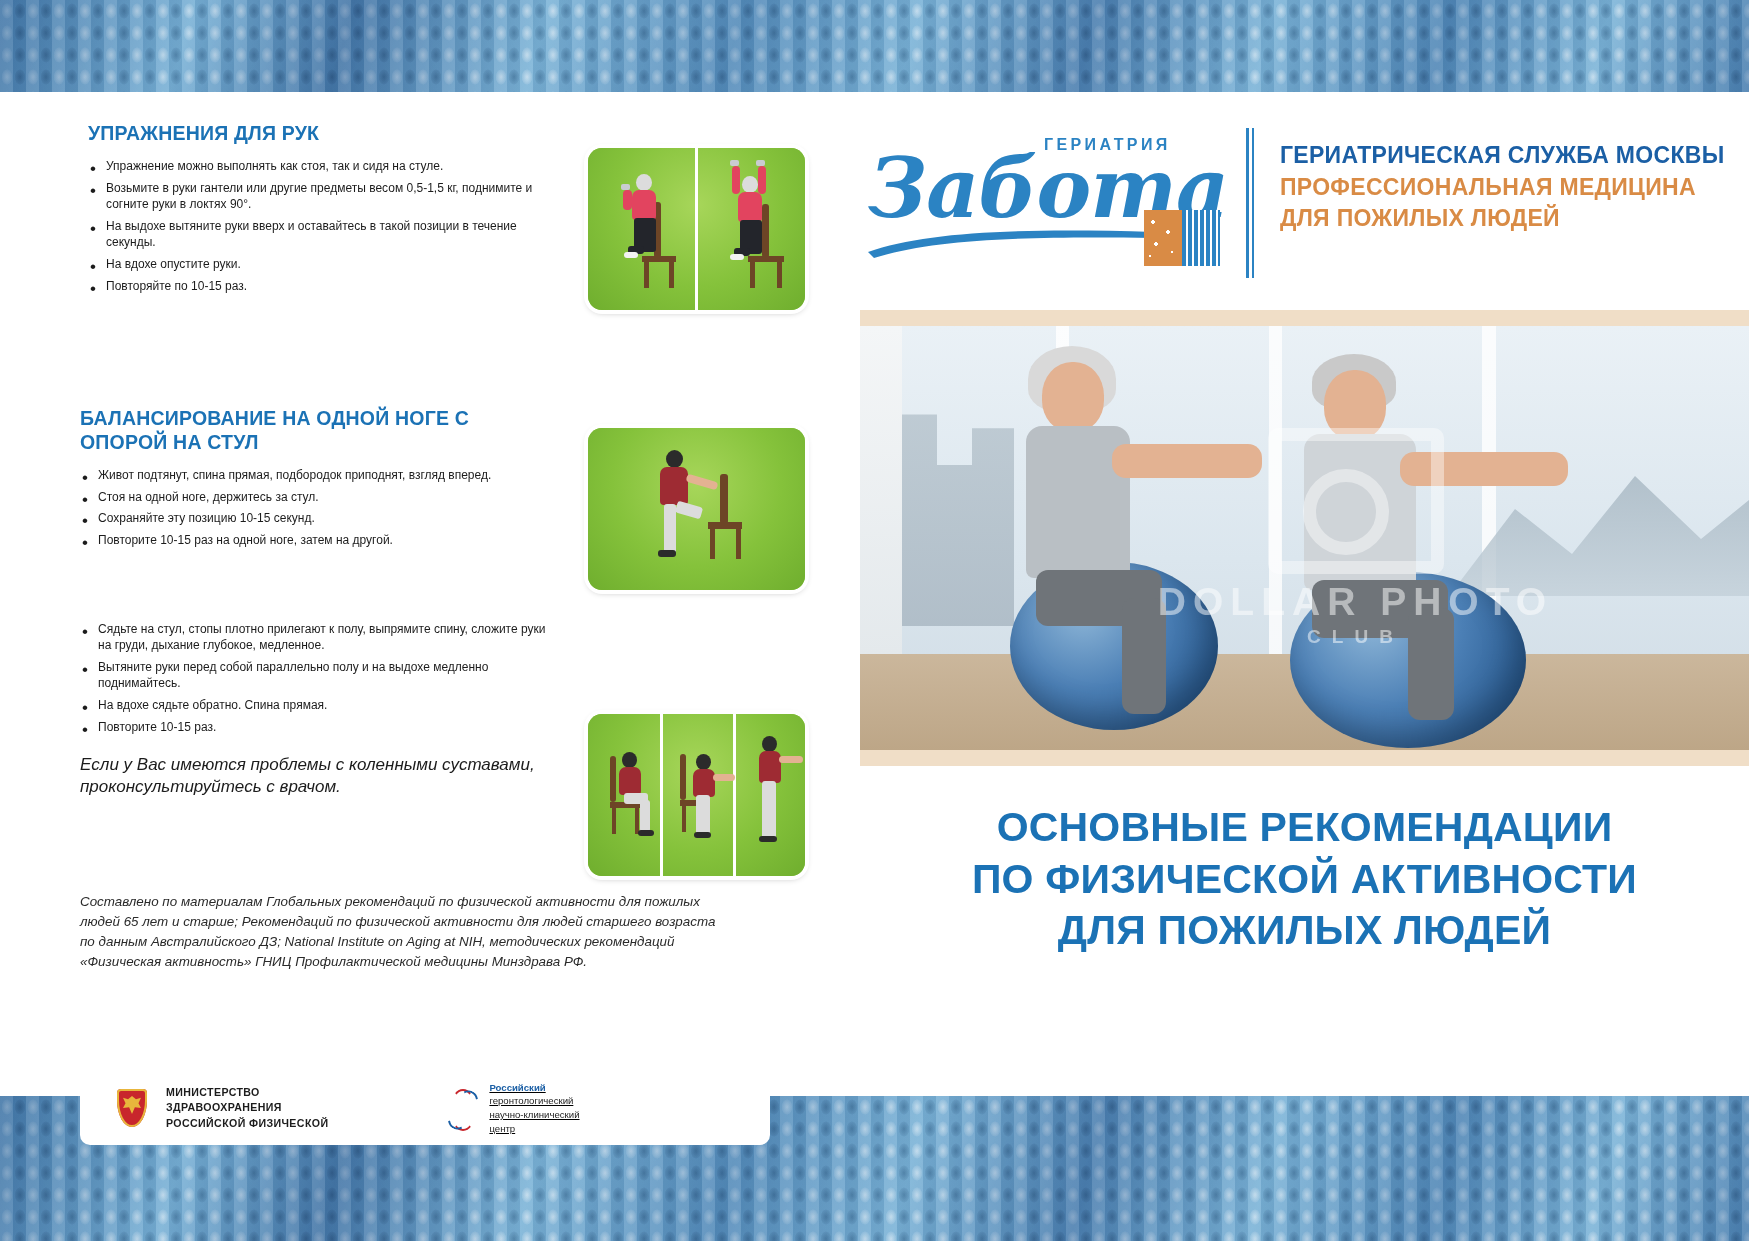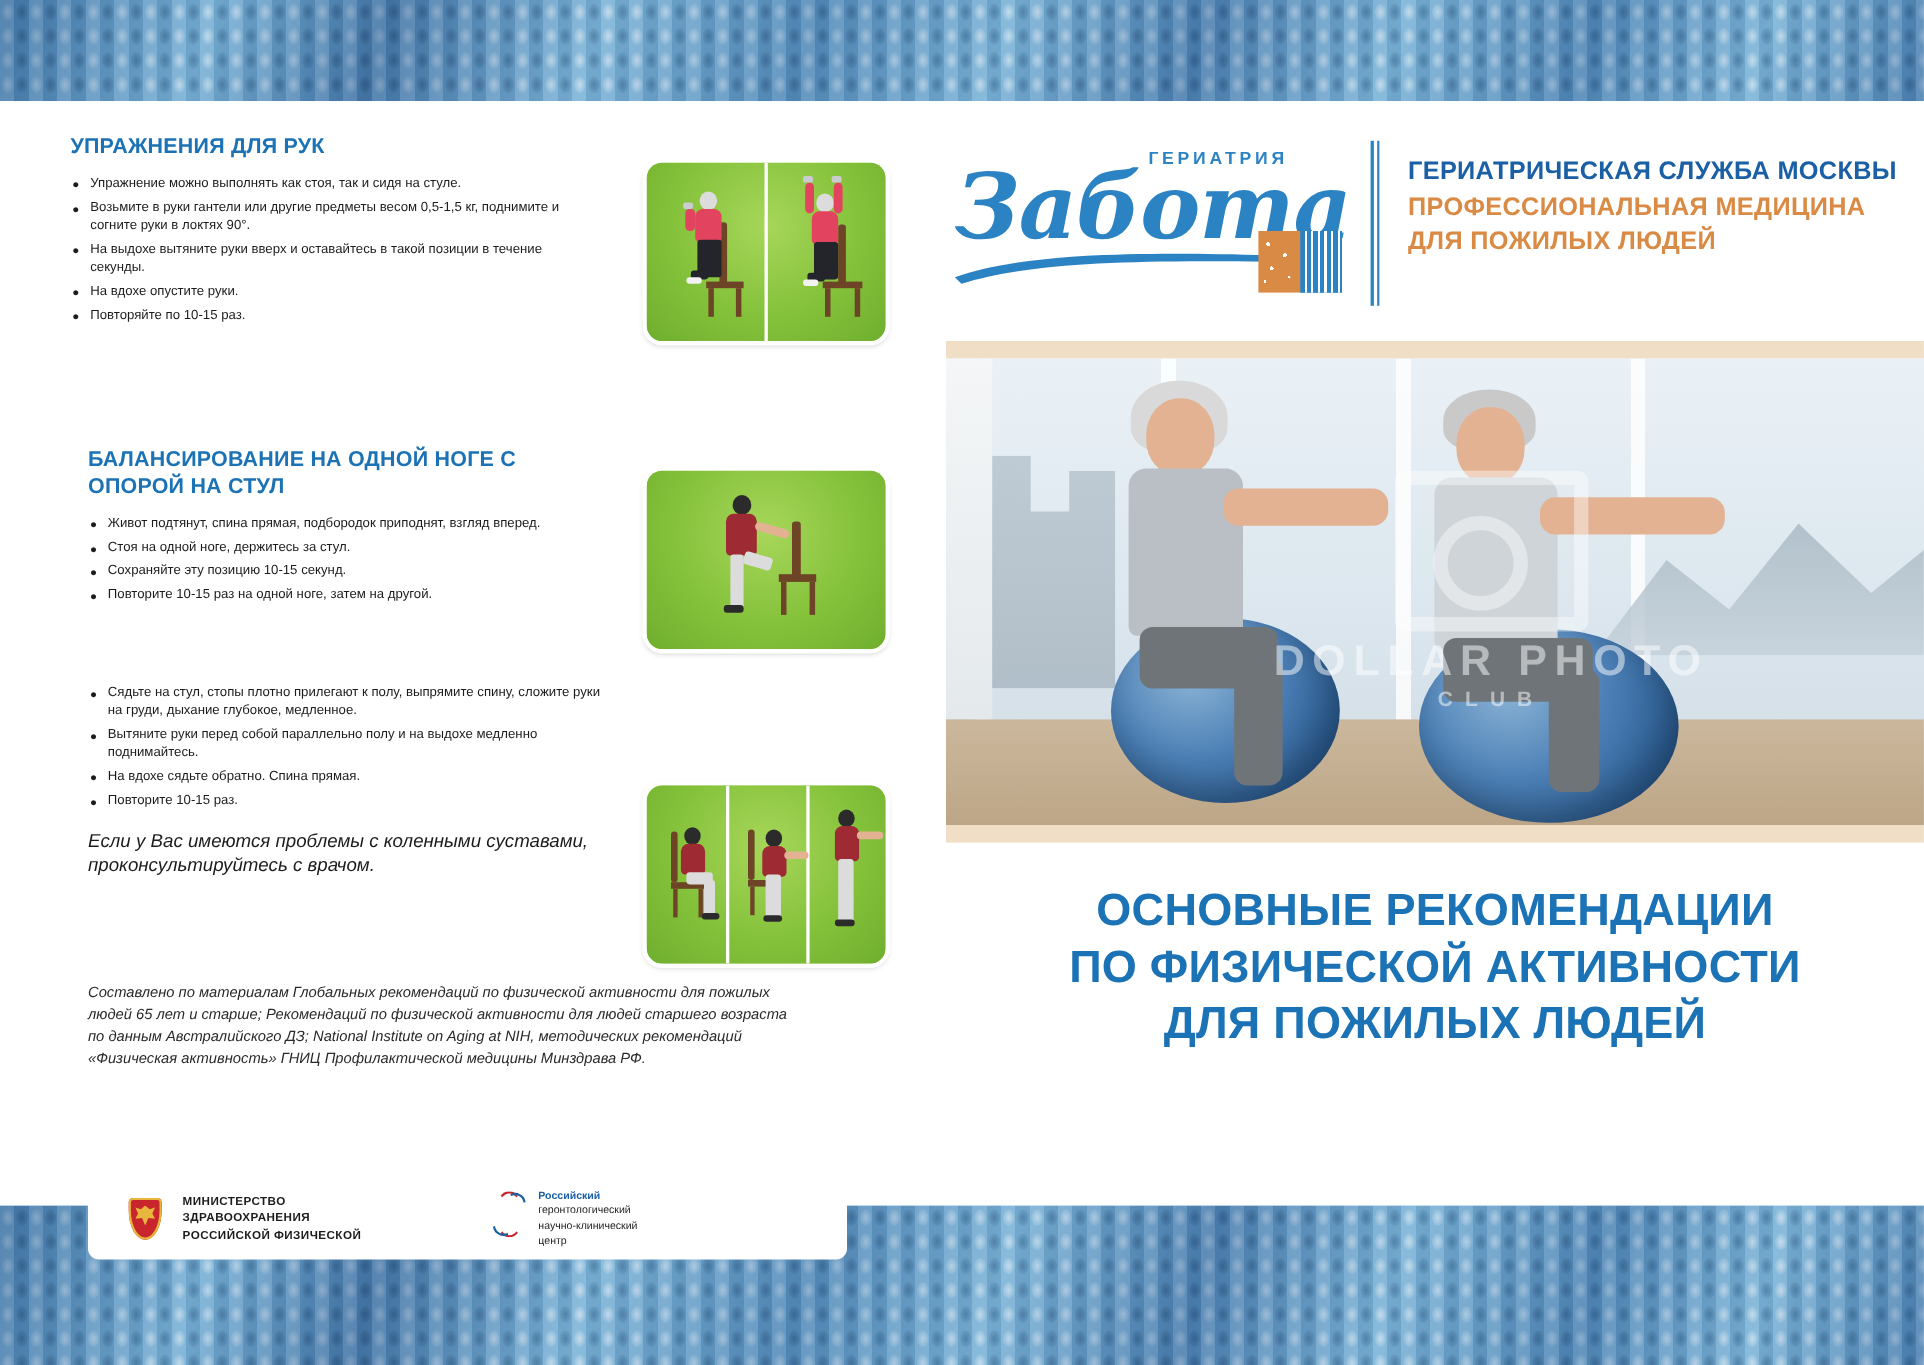--- a/index.html
+++ b/index.html
@@ -389,21 +389,21 @@
     border-radius: 4px 4px 50% 50% / 4px 4px 70% 70%;
     box-shadow: inset 0 0 0 2px #e8b63c;
   }
   .gerb .eagle {
     position: absolute; left: 13px; top: 13px;
     width: 18px; height: 18px;
     background: #e8b63c;
     clip-path: polygon(50% 0, 72% 18%, 100% 10%, 86% 40%, 100% 66%, 66% 62%, 50% 100%, 34% 62%, 0 66%, 14% 40%, 0 10%, 28% 18%);
   }
   .minzdrav-text { font-size: 10.6px; font-weight: bold; line-height: 1.42; color: #1c1c1c; letter-spacing: .4px; }
-  .rgnkc { display: flex; align-items: flex-start; margin-left: 115px; }
+  .rgnkc { display: flex; align-items: center; margin-left: 115px; text-decoration: underline; }
   .dna {
     width: 36px; height: 42px;
     position: relative; margin-right: 10px;
   }
   .dna .s1, .dna .s2 {
     position: absolute; left: 8px; top: 2px;
     width: 20px; height: 38px;
     border: 2.5px solid #c8262c;
     border-radius: 50%/40%;
     border-left-color: transparent;
@@ -417,21 +417,21 @@
 <body>
 
 <div class="knit knit-top">
   <div class="stitches"></div>
   <div class="tint"></div>
   <div class="vstripes"></div>
 </div>
 
 <div class="left-page">
 
-  <div class="section" style="left:64px; top:30px; width:480px;">
+  <div class="section" style="left:88px; top:30px; width:480px;">
     <div class="sec-title">УПРАЖНЕНИЯ ДЛЯ РУК</div>
     <ul class="bullets">
       <li>Упражнение можно выполнять как стоя, так и сидя на стуле.</li>
       <li>Возьмите в руки гантели или другие предметы весом 0,5-1,5 кг, поднимите и согните руки в локтях 90°.</li>
       <li>На выдохе вытяните руки вверх и оставайтесь в такой позиции в течение секунды.</li>
       <li>На вдохе опустите руки.</li>
       <li>Повторяйте по 10-15 раз.</li>
     </ul>
   </div>
 

